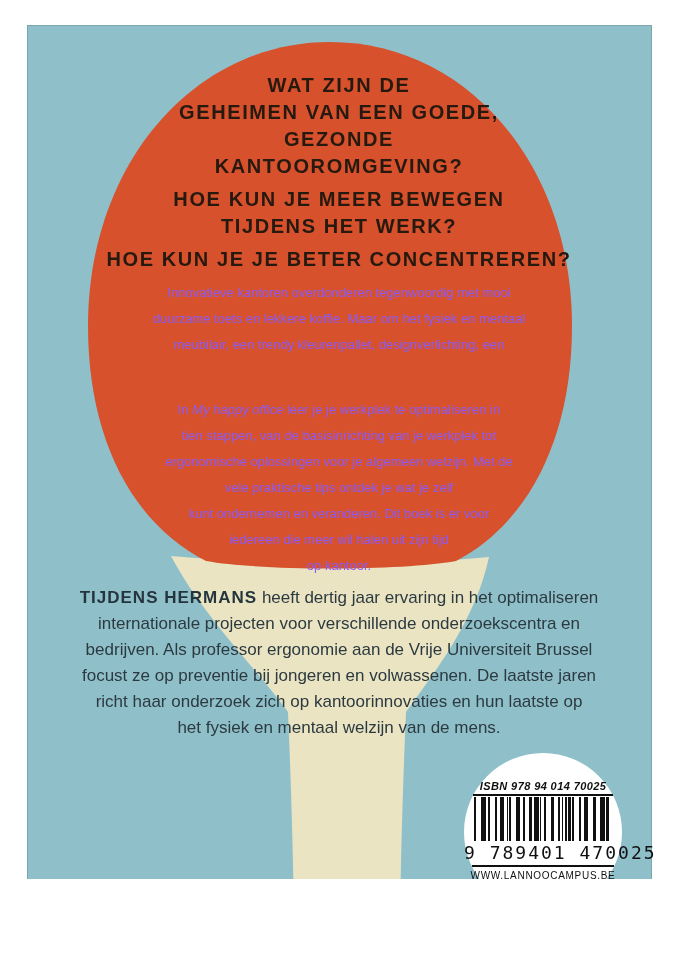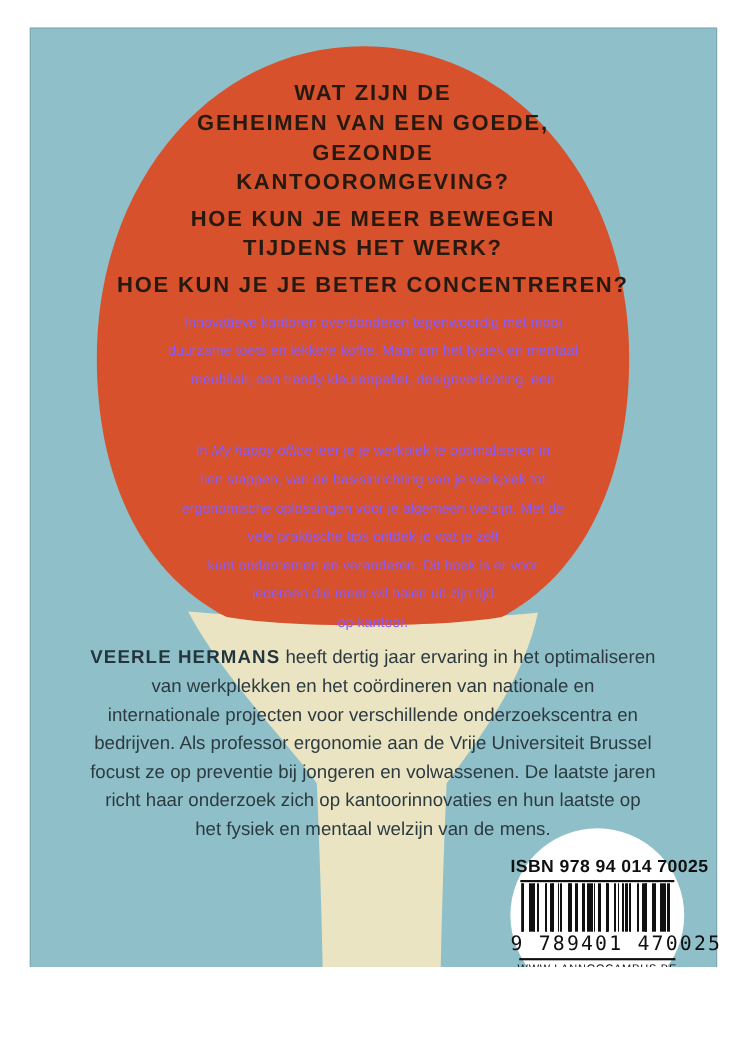--- a/index.html
+++ b/index.html
@@ -16,21 +16,21 @@
   
   .on-blade{color:#8b5cf6;font-size:13px;line-height:26px;}
   .intro{top:280px;}
   .description{top:397px;}
   .book-title{font-style:italic;}
   
   .bio{top:585px;color:#2c3a40;font-size:17px;line-height:26px;}
   .author-name{font-weight:bold;letter-spacing:1px;color:#24353d;}
   
   .sticker{position:absolute;left:464px;top:753px;width:158px;height:158px;background:#ffffff;border-radius:50%;box-sizing:border-box;padding-top:27px;text-align:center;color:#101010;}
-  .isbn-label{font-size:16px;font-weight:600;letter-spacing:0.4px;white-space:nowrap;}
+  .isbn-label{font-size:11px;font-weight:600;letter-spacing:0.4px;white-space:nowrap;font-style:italic;}
   .bc-rule{height:2px;background:#101010;width:140px;margin:2px auto 0;}
   .bc-bars{height:44px;width:138px;margin:1px auto 0;
      background:
        repeating-linear-gradient(90deg,#101010 0 2px,transparent 2px 7px),
        repeating-linear-gradient(90deg,#101010 0 1px,transparent 1px 11px),
        repeating-linear-gradient(90deg,transparent 0 9px,#101010 9px 12px,transparent 12px 17px);}
   .bc-digits{font-family:"DejaVu Sans Mono",monospace;font-size:18px;letter-spacing:2px;margin-top:1px;white-space:nowrap;}
   .bc-rule2{height:2px;background:#101010;width:142px;margin:2px auto 0;}
   .publisher-url{font-size:10px;font-weight:normal;letter-spacing:0.7px;margin-top:3px;white-space:nowrap;}
 </style>
@@ -89,23 +89,22 @@
     <span class="tline">tien stappen, van de basisinrichting van je werkplek tot</span>
     <span class="tline">ergonomische oplossingen voor je algemeen welzijn. Met de</span>
     <span class="tline">vele praktische tips ontdek je wat je zelf</span>
     <span class="tline">kunt ondernemen en veranderen. Dit boek is er voor</span>
     <span class="tline">iedereen die meer wil halen uit zijn tijd</span>
     <span class="tline">op kantoor.</span>
   </div>
 
   <div class="textblock bio">
     <span class="tline">
-      <span class="author-name">VEERLE HERMANS</span><span> heeft dertig jaar ervaring in het optimaliseren</span>
+      <span class="author-name">TIJDENS HERMANS</span><span> heeft dertig jaar ervaring in het optimaliseren</span>
     </span>
-    <span class="tline">van werkplekken en het coördineren van nationale en</span>
     <span class="tline">internationale projecten voor verschillende onderzoekscentra en</span>
     <span class="tline">bedrijven. Als professor ergonomie aan de Vrije Universiteit Brussel</span>
     <span class="tline">focust ze op preventie bij jongeren en volwassenen. De laatste jaren</span>
     <span class="tline">richt haar onderzoek zich op kantoorinnovaties en hun laatste op</span>
     <span class="tline">het fysiek en mentaal welzijn van de mens.</span>
   </div>
 
   <div class="sticker">
     <div class="isbn-label">ISBN 978 94 014 70025</div>
     <div class="bc-rule"></div>

